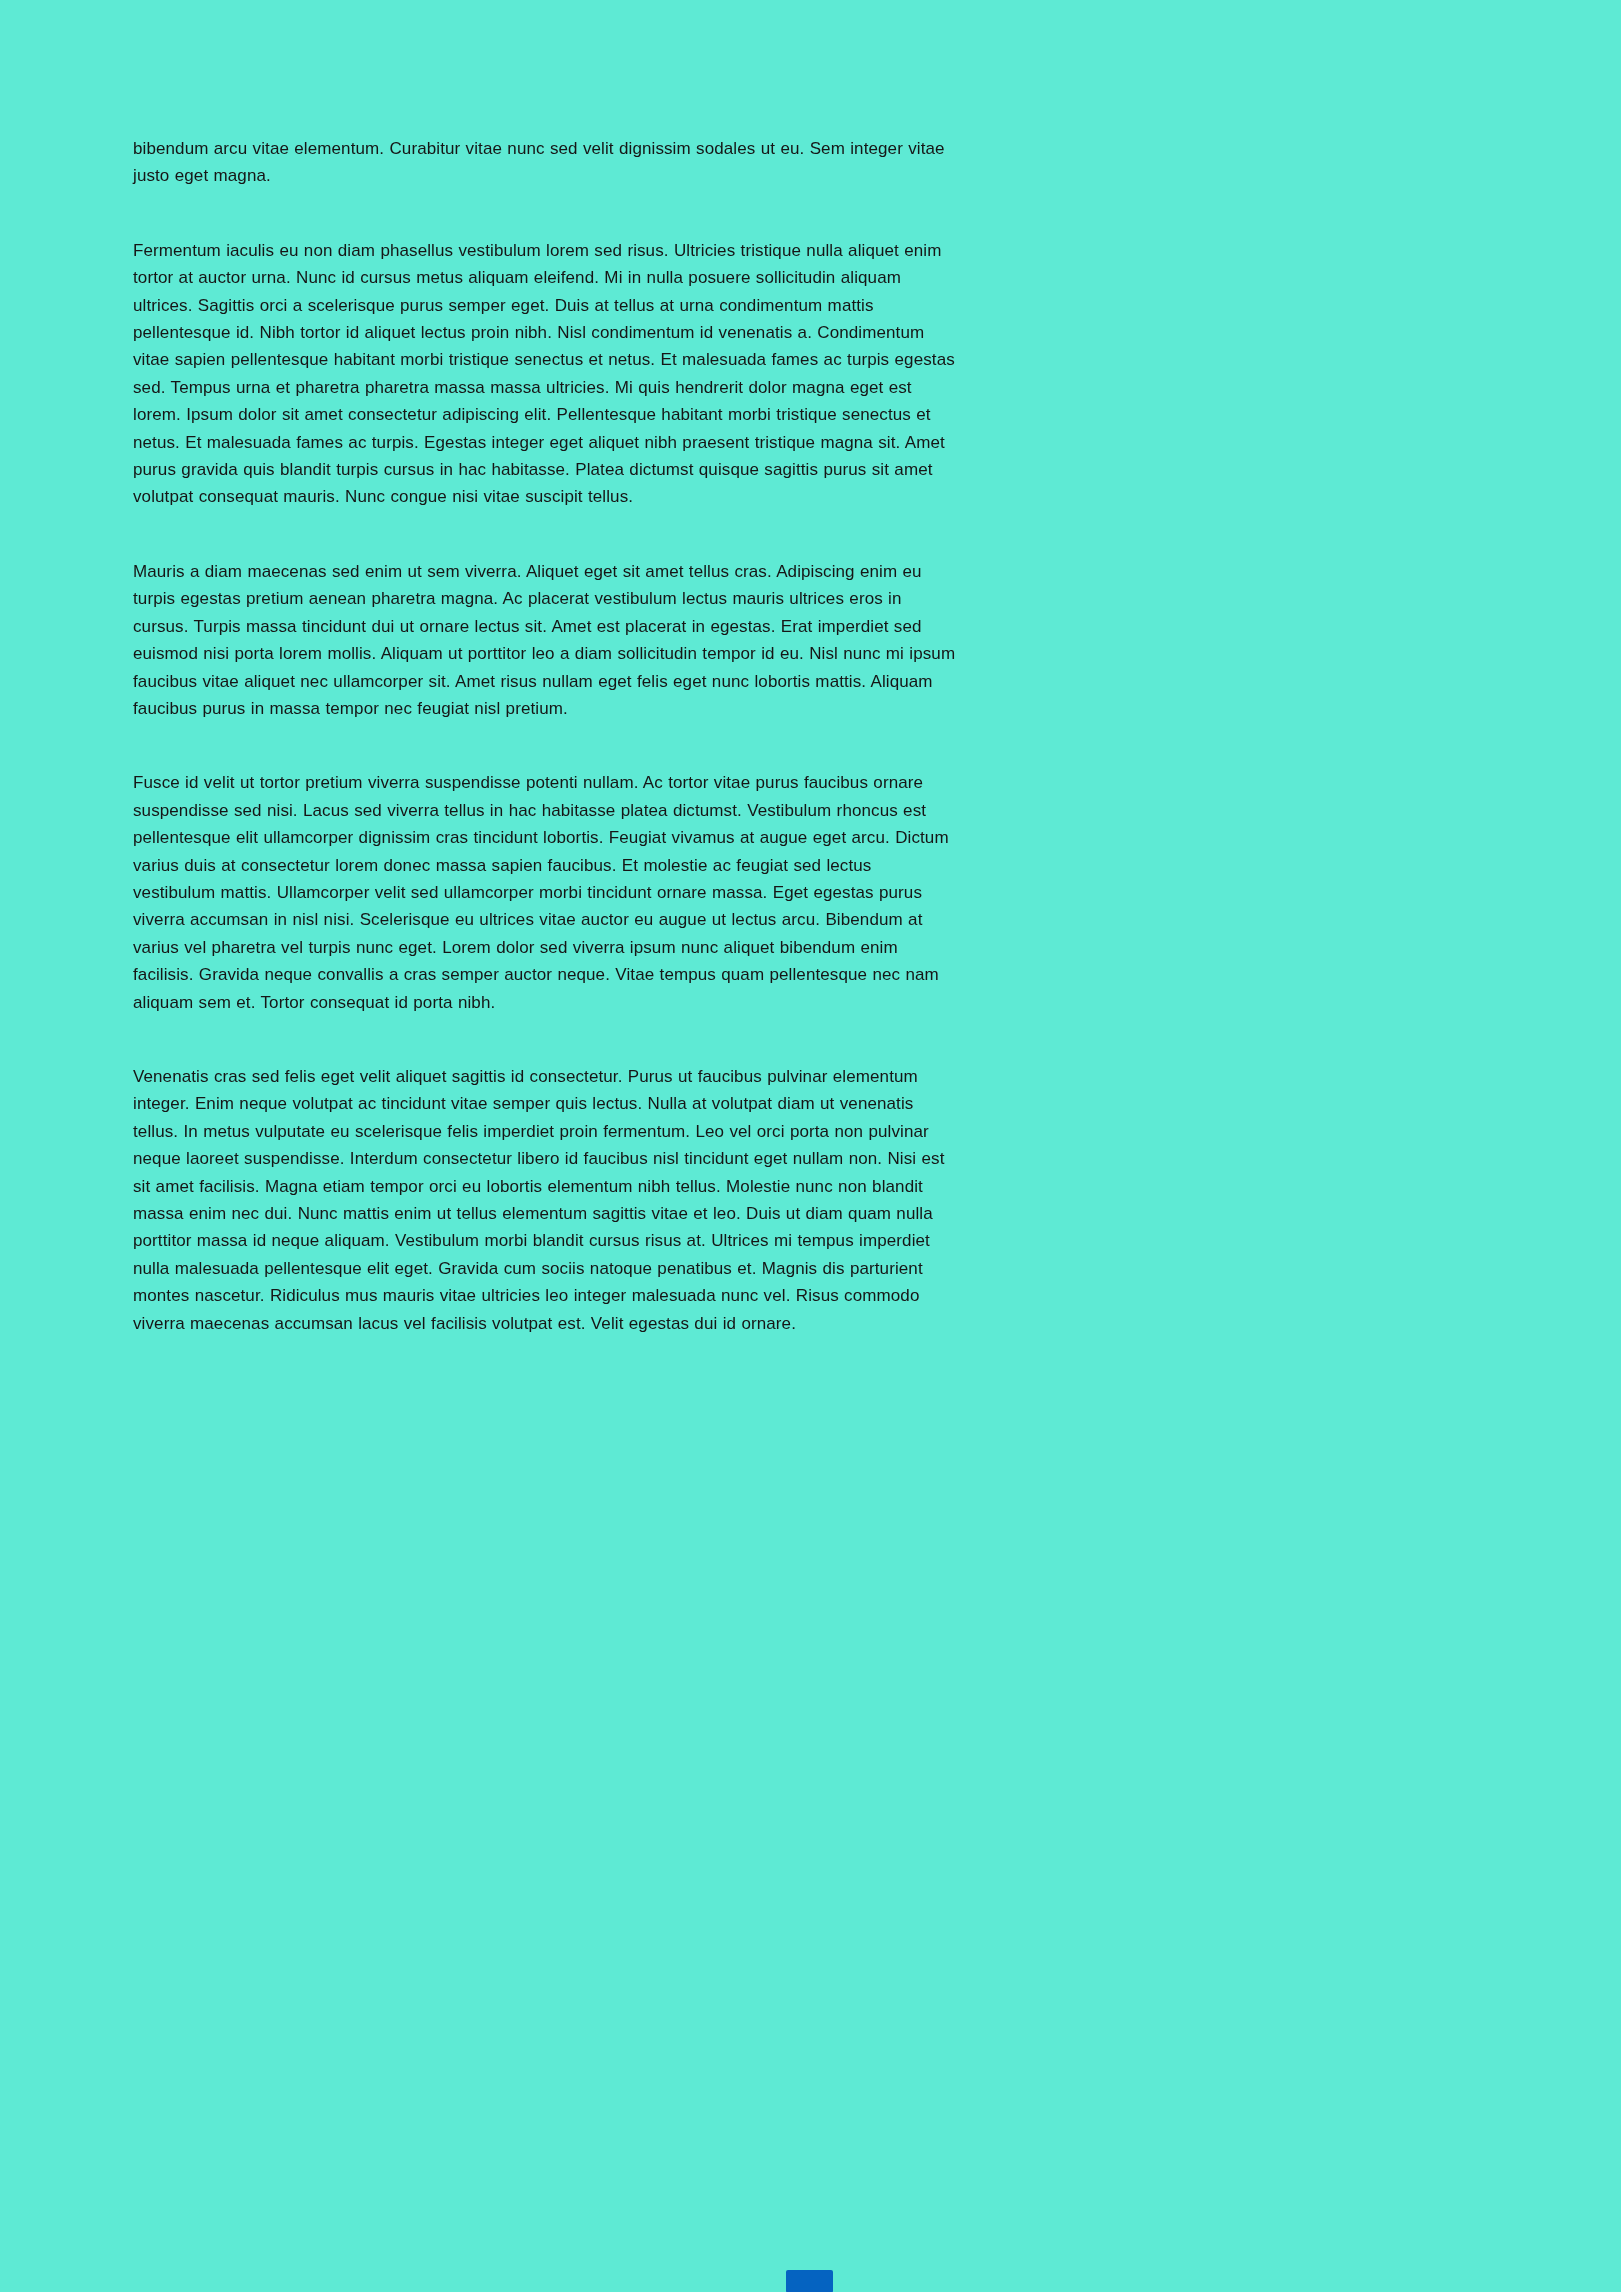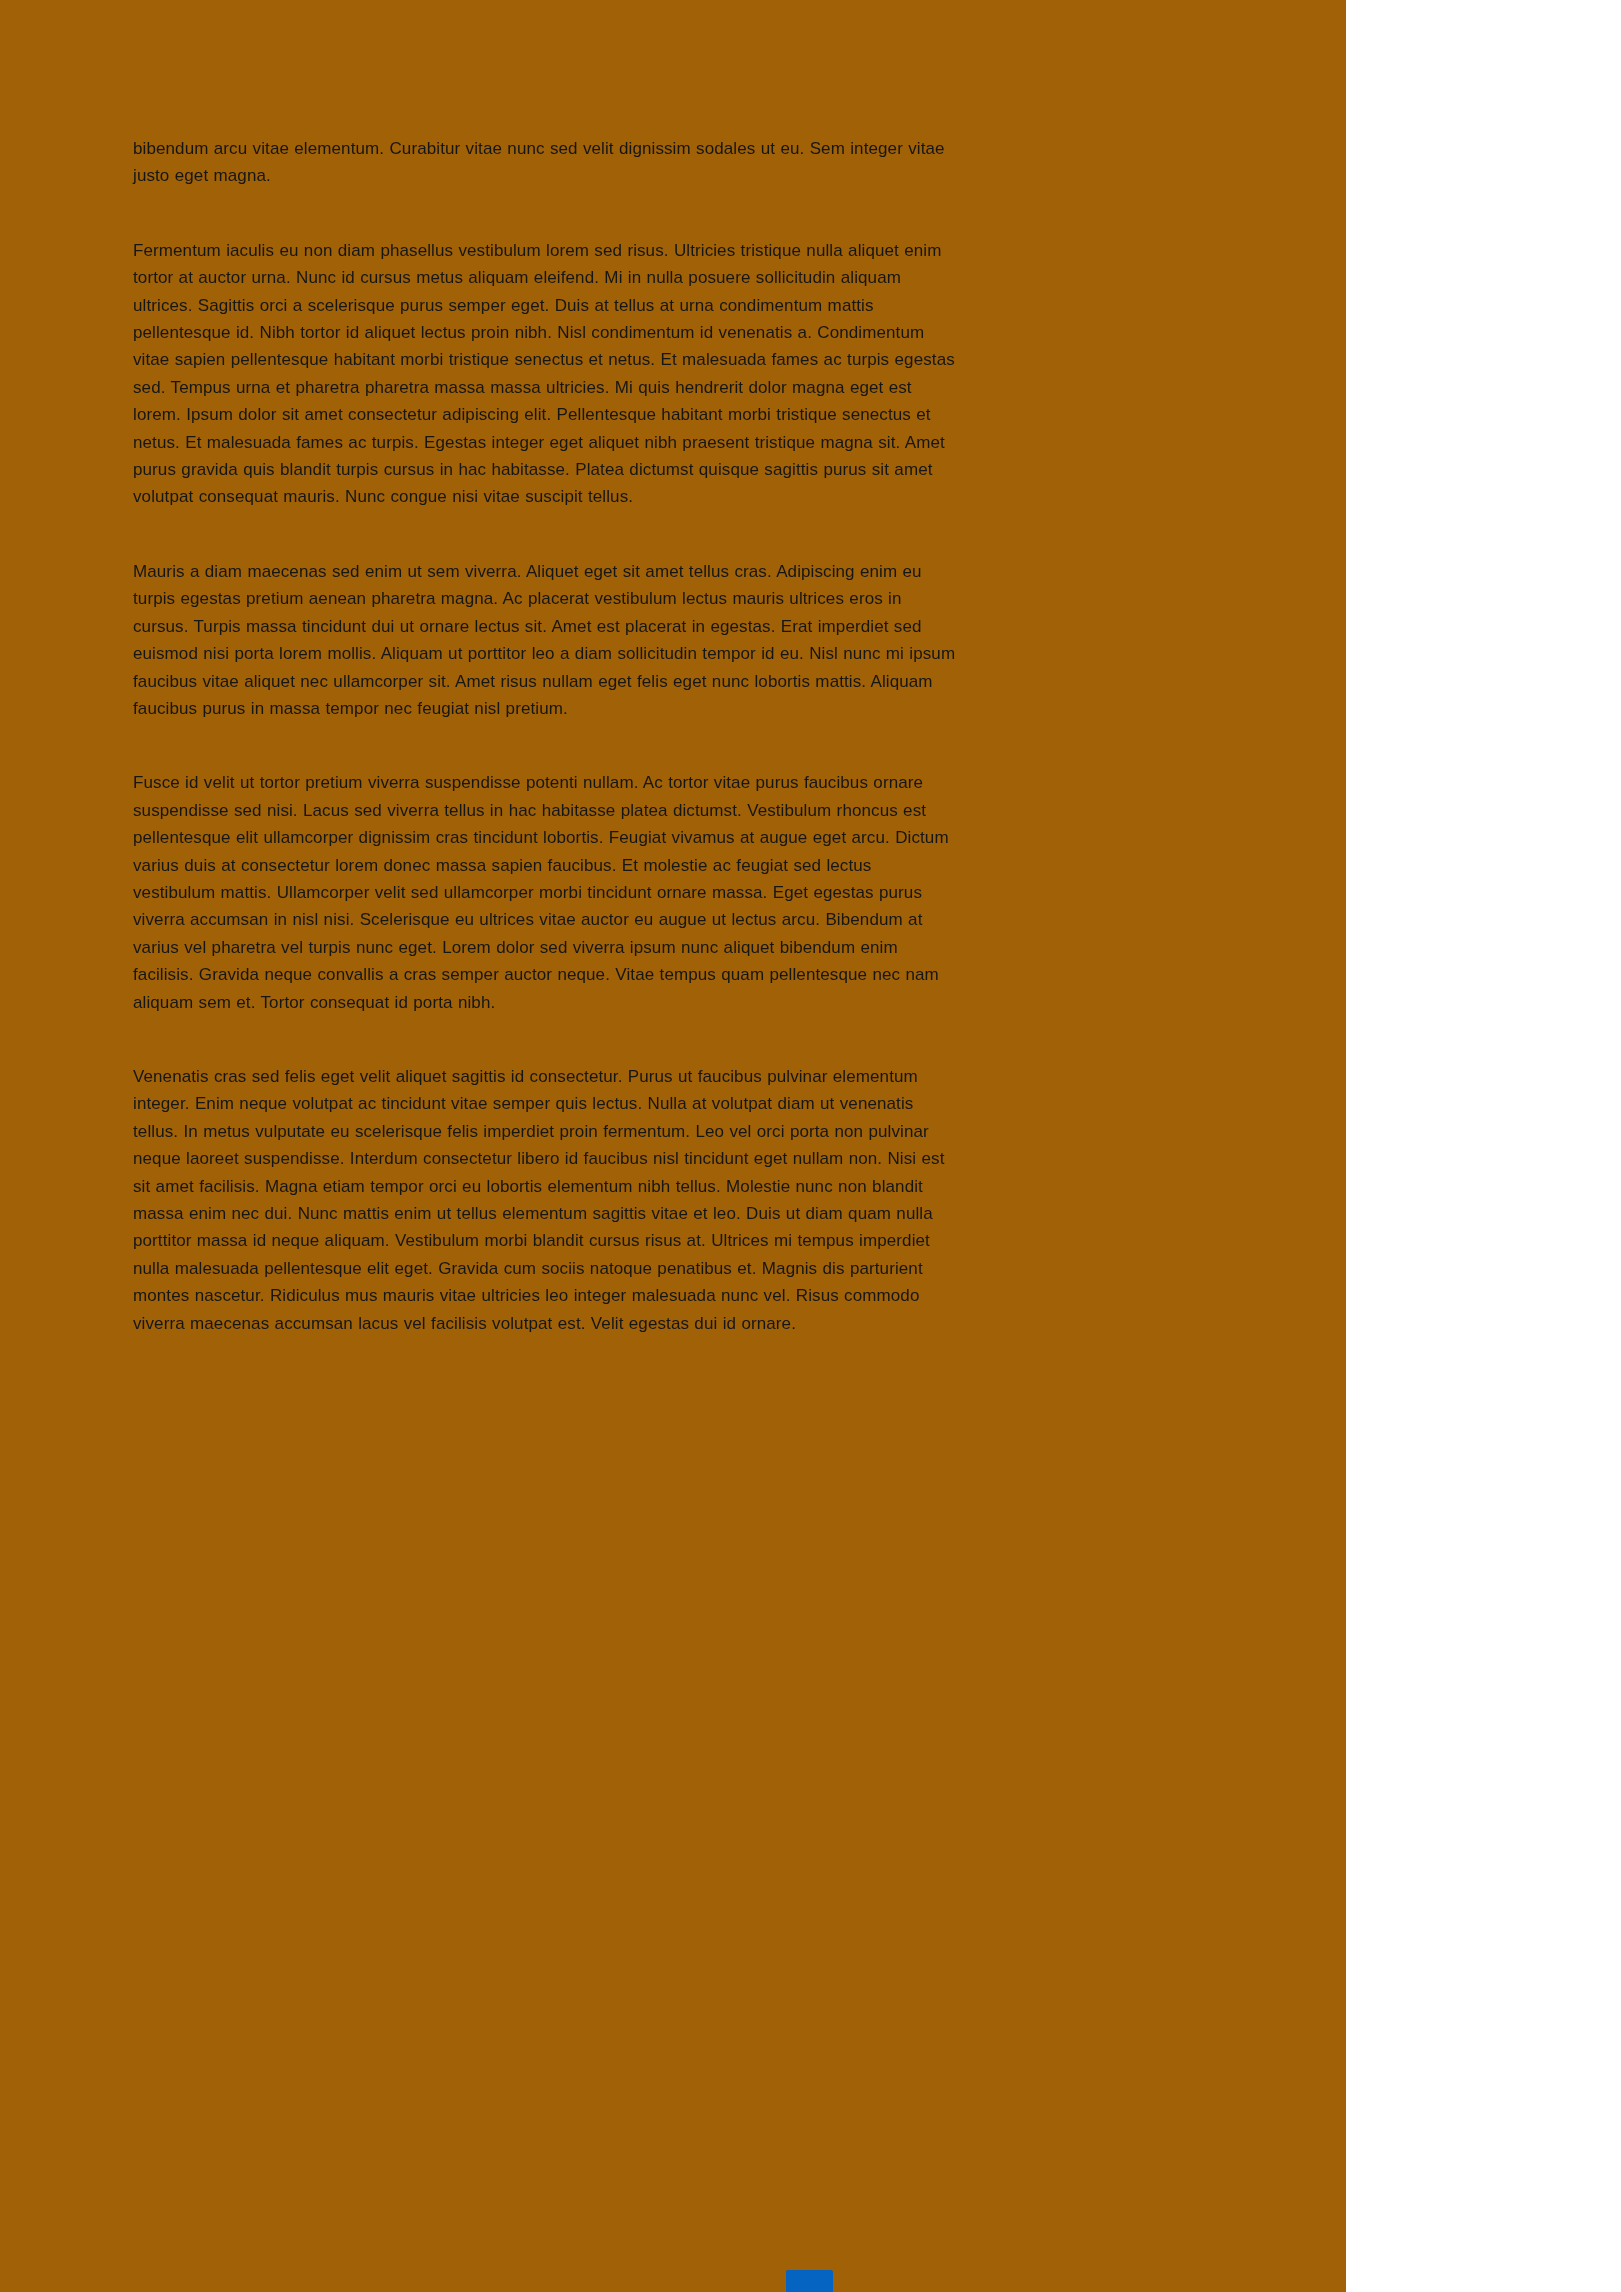--- a/index.html
+++ b/index.html
@@ -2,23 +2,23 @@
 <html><head>
 <meta charset="utf-8">
 <style>
   html, body {
     margin: 0;
     padding: 0;
     background: #ffffff;
   }
   .page {
     position: relative;
-    width: 1346px;
+    width: 1621px;
     height: 2293px;
-    background: #a16207;
+    background: #5eead4;
     overflow: hidden;
     font-family: "Liberation Sans", sans-serif;
   }
   .text-column {
     position: absolute;
     left: 133px;
     top: 135px;
     width: 825px;
   }
   .text-column p {

